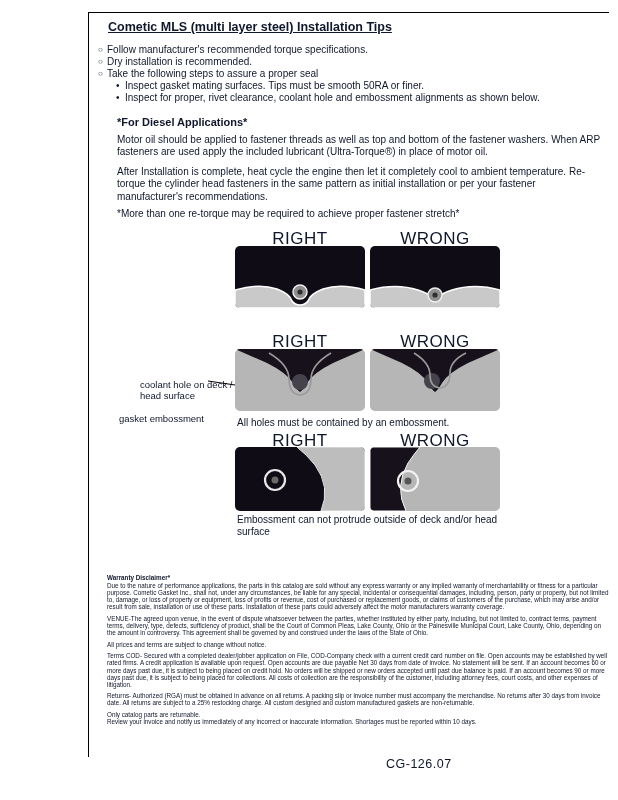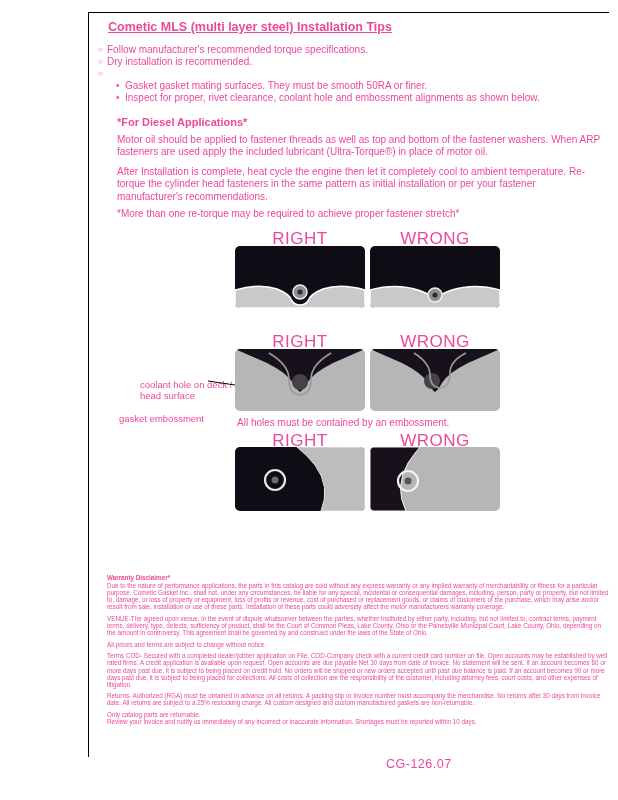--- a/index.html
+++ b/index.html
@@ -1,19 +1,19 @@
 <!DOCTYPE html>
 <html><head>
 <meta charset="utf-8">
 <style>
   * { margin:0; padding:0; box-sizing:border-box; }
   html,body { background:#ffffff; }
   #page {
     position:relative; width:618px; height:800px; background:#ffffff;
-    font-family:"Liberation Sans", sans-serif; color:#ec4899; overflow:hidden;
+    font-family:"Liberation Sans", sans-serif; color:#0f172a; overflow:hidden;
   }
   .abs { position:absolute; }
   .frame { left:88px; top:12px; width:521px; height:745px;
            border-left:1.5px solid #000; border-top:1.5px solid #000; }
   .title { left:108px; top:20px; font-size:12.5px; font-weight:bold; text-decoration:underline; }
   .tips { left:98px; top:44px; font-size:10px; }
   .tip-row { display:flex; line-height:12px; }
   .tip-row .bullet { width:9px; text-align:left; font-size:8px; }
   .tip-row.sub { margin-left:18px; }
   .tip-row.sub .bullet { font-size:10px; }
@@ -45,24 +45,25 @@
     <div class="tip-row">
       <span class="bullet">○</span>
       <span>Follow manufacturer's recommended torque specifications.</span>
     </div>
     <div class="tip-row">
       <span class="bullet">○</span>
       <span>Dry installation is recommended.</span>
     </div>
     <div class="tip-row">
       <span class="bullet">○</span>
+      <span>Take the following steps to assure a proper seal</span>
     </div>
     <div class="tip-row sub">
       <span class="bullet">•</span>
-      <span>Gasket gasket mating surfaces.  They must be smooth 50RA or finer.</span>
+      <span>Inspect gasket mating surfaces.  Tips must be smooth 50RA or finer.</span>
     </div>
     <div class="tip-row sub">
       <span class="bullet">•</span>
       <span>Inspect for proper, rivet clearance, coolant hole and embossment alignments as shown below.</span>
     </div>
   </div>
 
   <div class="abs diesel-heading">*For Diesel Applications*</div>
   <div class="abs para para1">Motor oil should be applied to fastener threads as well as top and bottom of the fastener washers. When ARP fasteners are used apply the included lubricant (Ultra-Torque®) in place of motor oil.</div>
   <div class="abs para para2">After Installation is complete, heat cycle the engine then let it completely cool to ambient temperature. Re-torque the cylinder head fasteners in the same pattern as initial installation or per your fastener manufacturer's recommendations.</div>
@@ -131,20 +132,21 @@
     </svg>
   </div>
   <div class="abs fig-img" style="left:370px; top:447px;">
     <svg width="130" height="64" viewBox="0 0 130 64">
       <rect width="130" height="64" fill="#b6b6b6"></rect>
       <path d="M0,0 V64 H36 Q24,40 38,16 Q44,7 50,0 Z" fill="#16111b" stroke="#f0f0f0" stroke-width="1"></path>
       <circle cx="38" cy="34" r="10" fill="none" stroke="#f2f2f2" stroke-width="2.2"></circle>
       <circle cx="38" cy="34" r="3.5" fill="#555555"></circle>
     </svg>
   </div>
+  <div class="abs caption" style="left:237px; top:514px; width:272px;">Embossment can not protrude outside of deck and/or head surface</div>
 
   <div class="abs legal">
     <div class="lg-head">Warranty Disclaimer*</div>
     <p>Due to the nature of performance applications, the parts in this catalog are sold without any express warranty or any implied warranty of merchantability or fitness for a particular purpose.  Cometic Gasket Inc., shall not, under any circumstances, be liable for any special, incidental or consequential damages, including, person, party or property, but not limited to, damage, or loss of property or equipment, loss of profits or revenue, cost of purchased or replacement goods, or claims of customers of the purchase, which may arise and/or result from sale, installation or use of these parts.  Installation of these parts could adversely affect the motor manufacturers warranty coverage.</p>
     <p>VENUE-The agreed upon venue, in the event of dispute whatsoever between the parties, whether instituted by either party, including, but not limited to, contract terms, payment terms, delivery, type, defects, sufficiency of product, shall be the Court of Common Pleas, Lake County, Ohio or the Painesville Municipal Court, Lake County, Ohio, depending on the amount in controversy. This agreement shall be governed by and construed under the laws of the State of Ohio.</p>
     <p>All prices and terms are subject to change without notice.</p>
     <p>Terms COD- Secured with a completed dealer/jobber application on File, COD-Company check with a current credit card number on file.  Open accounts may be established by well rated firms.  A credit application is available upon request.  Open accounts are due payable Net 30 days from date of invoice.  No statement will be sent.  If an account becomes 60 or more days past due, it is subject to being placed on credit hold.  No orders will be shipped or new orders accepted until past due balance is paid.  If an account becomes 90 or more days past due, it is subject to being placed for collections.  All costs of collection are the responsibility of the customer, including attorney fees, court costs, and other expenses of litigation.</p>
     <p>Returns- Authorized (RGA) must be obtained in advance on all returns.  A packing slip or invoice number must accompany the merchandise.  No returns after 30 days from invoice date.  All returns are subject to a 25% restocking charge.  All custom designed and custom manufactured gaskets are non-returnable.</p>
     <p style="margin-bottom:0;">Only catalog parts are returnable.</p>
     <p>Review your invoice and notify us immediately of any incorrect or inaccurate information.  Shortages must be reported within 10 days.</p>

